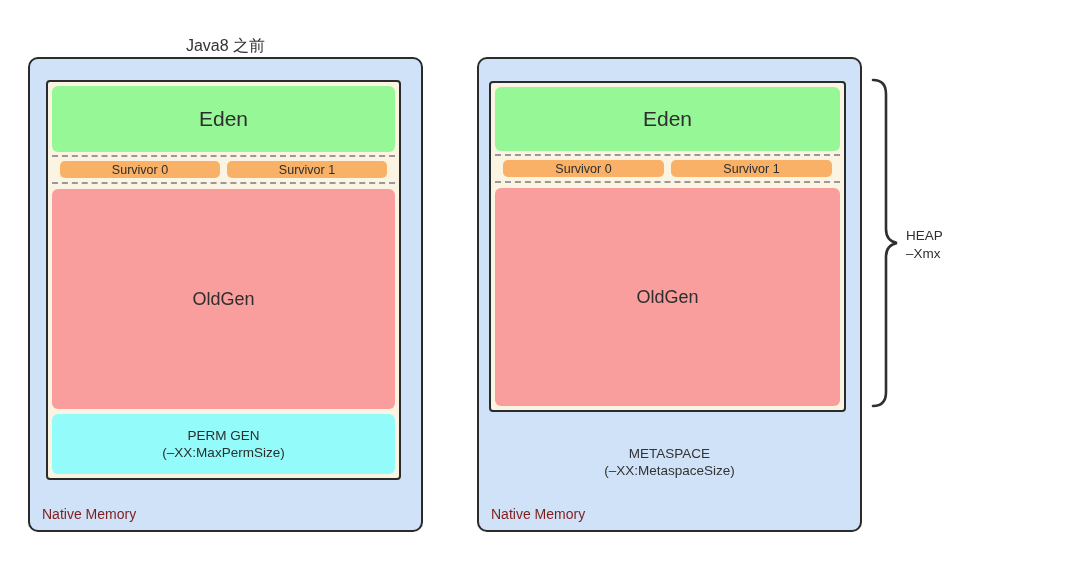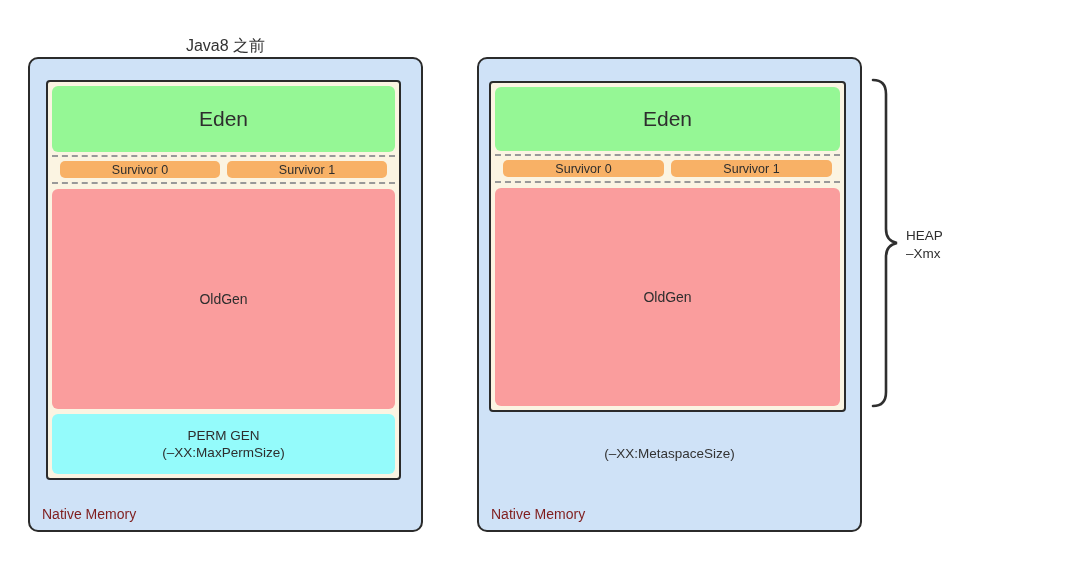--- a/index.html
+++ b/index.html
@@ -40,21 +40,21 @@
   .eden{ height:66px; background:var(--eden); font-size:21px; flex:0 0 auto; }
   .heap-right .eden{ height:64px; }
 
   .survivor-band{
     flex:0 0 auto; margin:3px 0; padding:4px 8px;
     border-top:2px dashed var(--dash); border-bottom:2px dashed var(--dash);
     display:flex; gap:7px;
   }
   .survivor{ flex:1 1 0; height:17px; background:var(--survivor); border-radius:5px; font-size:12.5px; }
 
-  .oldgen{ flex:1 1 auto; margin-top:2px; background:var(--oldgen); font-size:14px; }
+  .oldgen{ flex:1 1 auto; margin-top:2px; background:var(--oldgen); font-size:18px; }
 
   .permgen{
     flex:0 0 auto; height:60px; margin-top:5px; background:var(--perm);
     flex-direction:column; font-size:13.5px; line-height:17px;
   }
 
   .metaspace-label{
     position:absolute; left:0; top:386px; width:100%;
     text-align:center; font-size:13.5px; line-height:17px; color:#333;
   }
@@ -96,20 +96,21 @@
   <div class="native-box right-panel">
     <div class="heap-box heap-right">
       <div class="region eden">Eden</div>
       <div class="survivor-band">
         <div class="region survivor">Survivor 0</div>
         <div class="region survivor">Survivor 1</div>
       </div>
       <div class="region oldgen">OldGen</div>
     </div>
     <div class="metaspace-label">
+      <div>METASPACE</div>
       <div>(–XX:MetaspaceSize)</div>
     </div>
     <div class="native-label">Native Memory</div>
   </div>
 
   <svg class="brace" viewBox="0 0 30 330" aria-hidden="true">
     <path d="M3,2 Q16,2 16,16 L16,151 Q16,163 27,165 Q16,167 16,179 L16,314 Q16,328 3,328"></path>
   </svg>
   <div class="heap-label">
     <div>HEAP</div>

